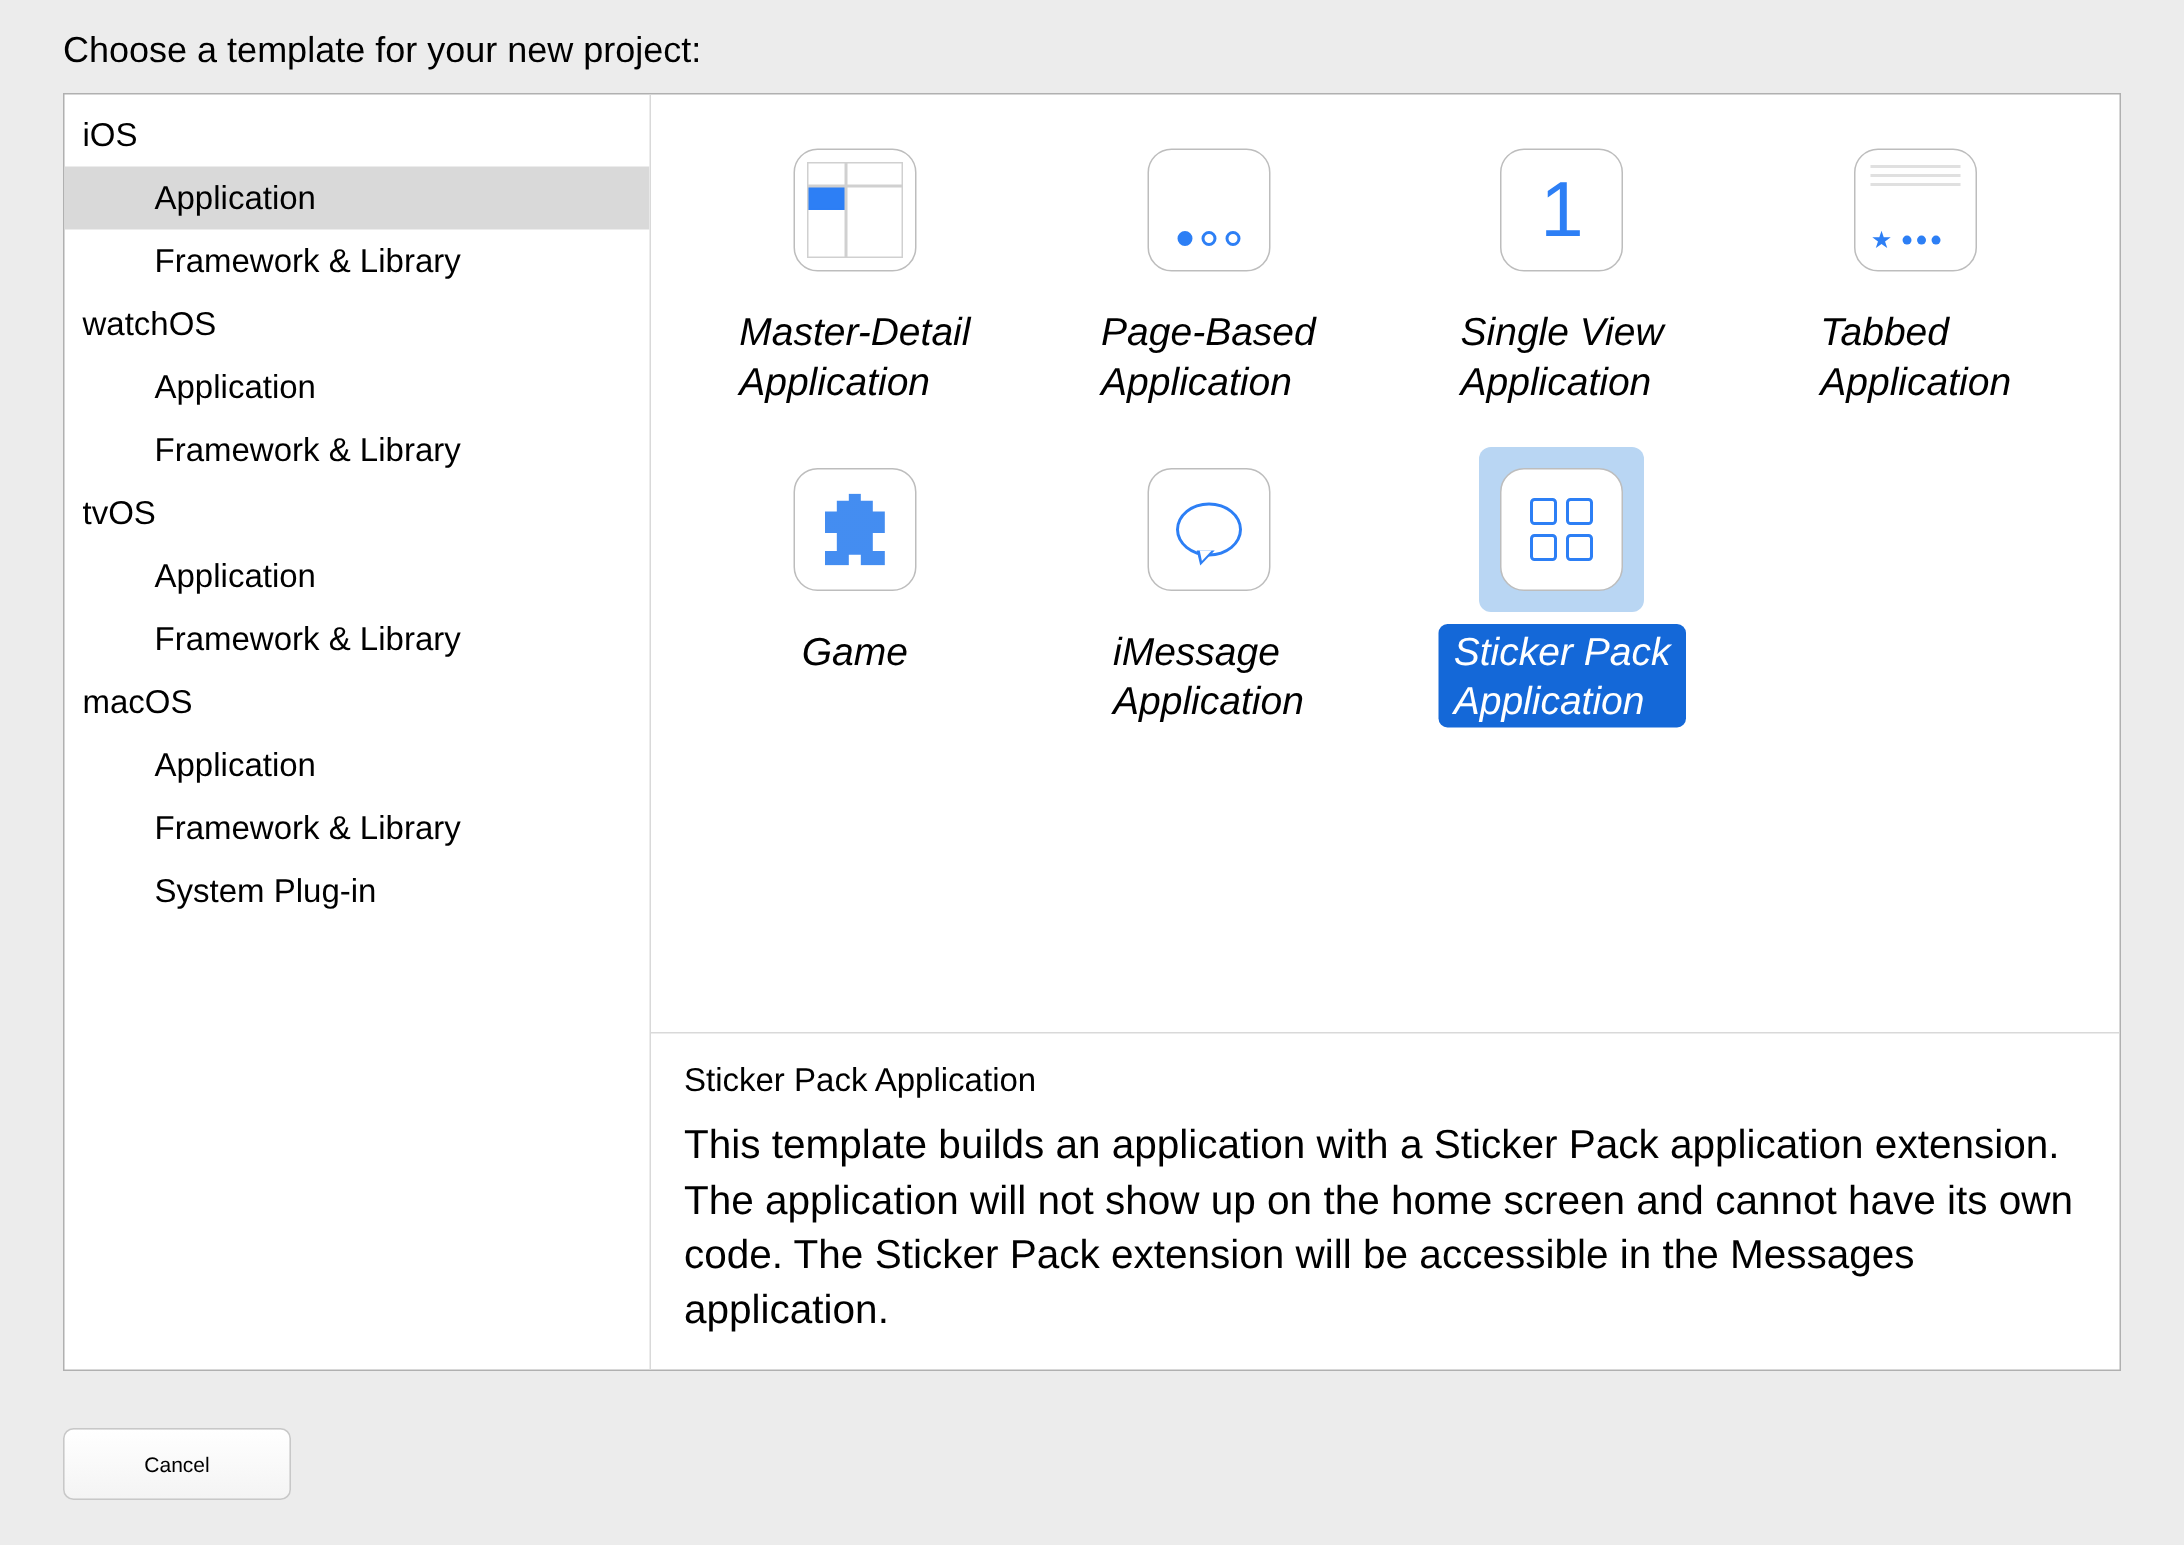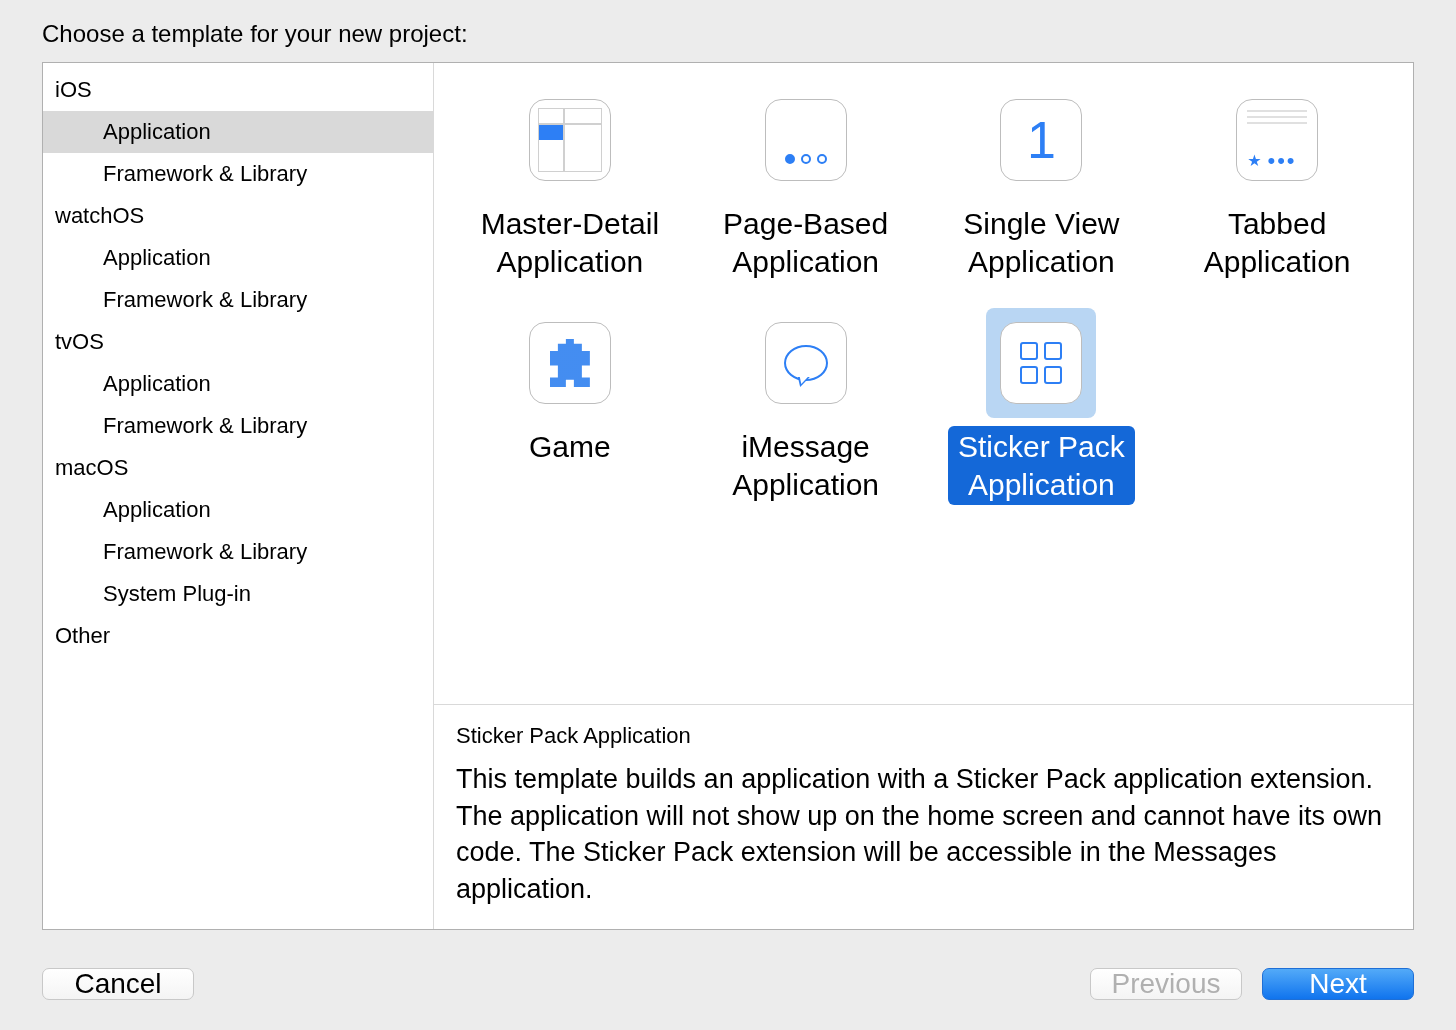--- a/index.html
+++ b/index.html
@@ -83,26 +83,27 @@
       border-radius: 16px;
       background: #fff;
       display: flex;
       align-items: center;
       justify-content: center;
       position: relative;
       overflow: hidden;
     }
     .template-label {
       margin-top: 8px;
-      font-size: 30px;
-      text-align: center;
+      font-size: 26px;
+      text-align: left;
       line-height: 1.25;
       padding: 2px 10px;
       border-radius: 6px;
       white-space: pre-line;
+      font-style: italic;
     }
     .template.selected .template-label {
       background: #1468d8;
       color: #ffffff;
     }
     .description-panel {
       border-top: 1px solid #d9d9d9;
       padding: 18px 22px 22px 22px;
     }
     .desc-title {
@@ -118,23 +119,23 @@
       display: flex;
       justify-content: space-between;
       padding-top: 38px;
     }
     .footer-right {
       display: flex;
       gap: 20px;
     }
     .btn {
       min-width: 152px;
-      height: 32px;
+      height: 48px;
       border-radius: 7px;
-      font-size: 28px;
+      font-size: 14px;
       border: 1px solid #c8c8c8;
       background: linear-gradient(#ffffff, #f4f4f4);
       cursor: default;
       display: flex;
       align-items: center;
       justify-content: center;
     }
     .btn.disabled {
       color: #b0b0b0;
     }
@@ -190,21 +191,20 @@
 
     <div class="sidebar-header">tvOS</div>
     <div class="sidebar-item">Application</div>
     <div class="sidebar-item">Framework &amp; Library</div>
 
     <div class="sidebar-header">macOS</div>
     <div class="sidebar-item">Application</div>
     <div class="sidebar-item">Framework &amp; Library</div>
     <div class="sidebar-item">System Plug-in</div>
 
-    <div class="sidebar-header">Other</div>
   </div>
 
   <div class="content">
     <div class="templates-area">
 
       <div class="template">
         <div class="icon-wrap">
           <div class="template-icon">
             <div class="md-grid">
               <div></div>
@@ -302,17 +302,13 @@
     <div class="description-panel">
       <div class="desc-title">Sticker Pack Application</div>
       <div class="desc-body">This template builds an application with a Sticker Pack application extension. The application will not show up on the home screen and cannot have its own code. The Sticker Pack extension will be accessible in the Messages application.</div>
     </div>
   </div>
 
 </div>
 
 <div class="footer">
   <div class="btn">Cancel</div>
-  <div class="footer-right">
-    <div class="btn disabled">Previous</div>
-    <div class="btn primary">Next</div>
-  </div>
 </div>
 
 </body></html>

